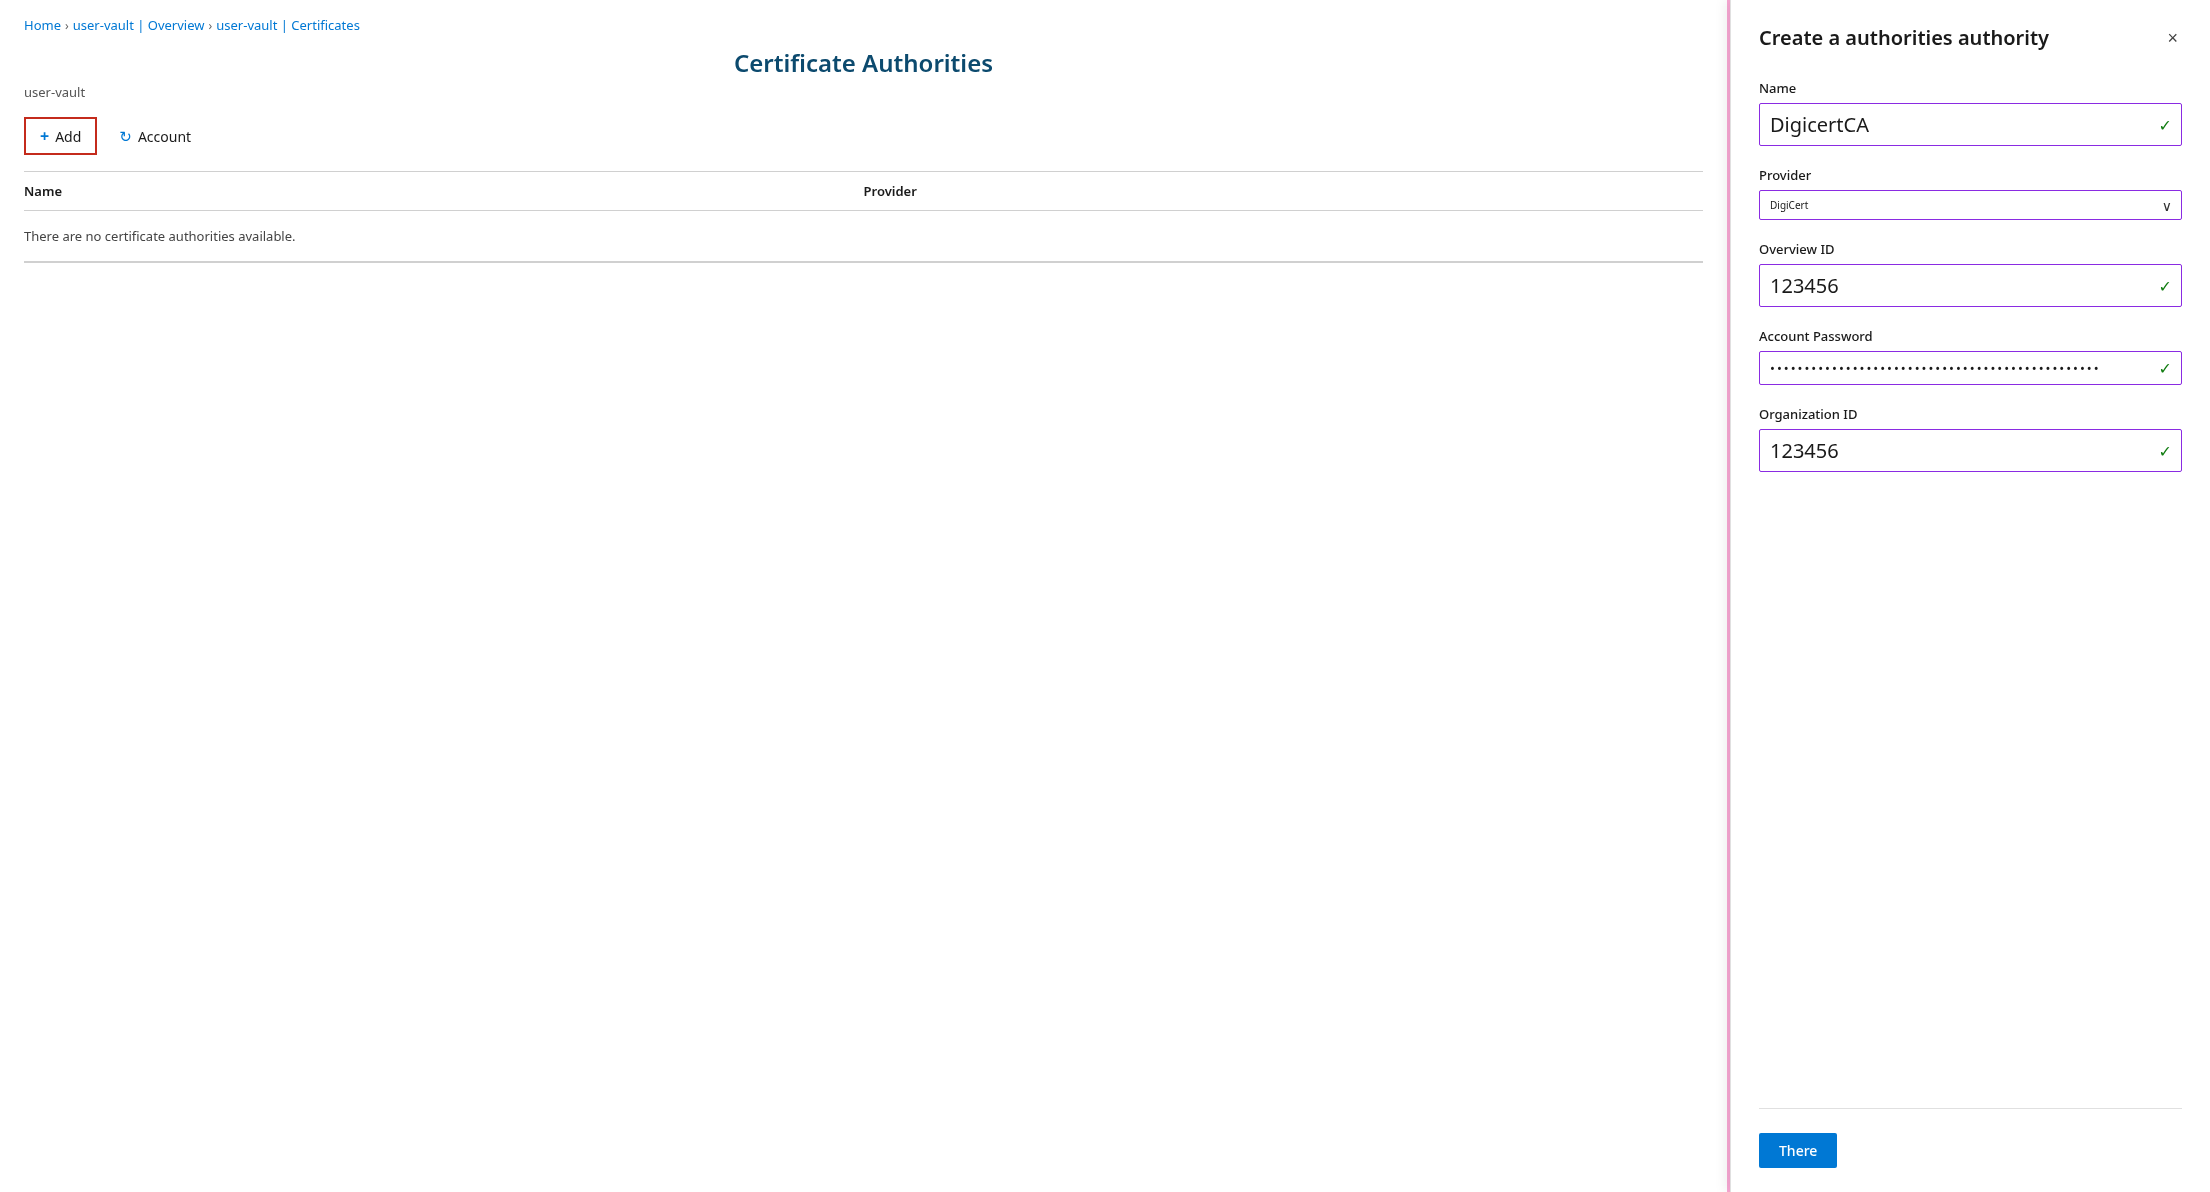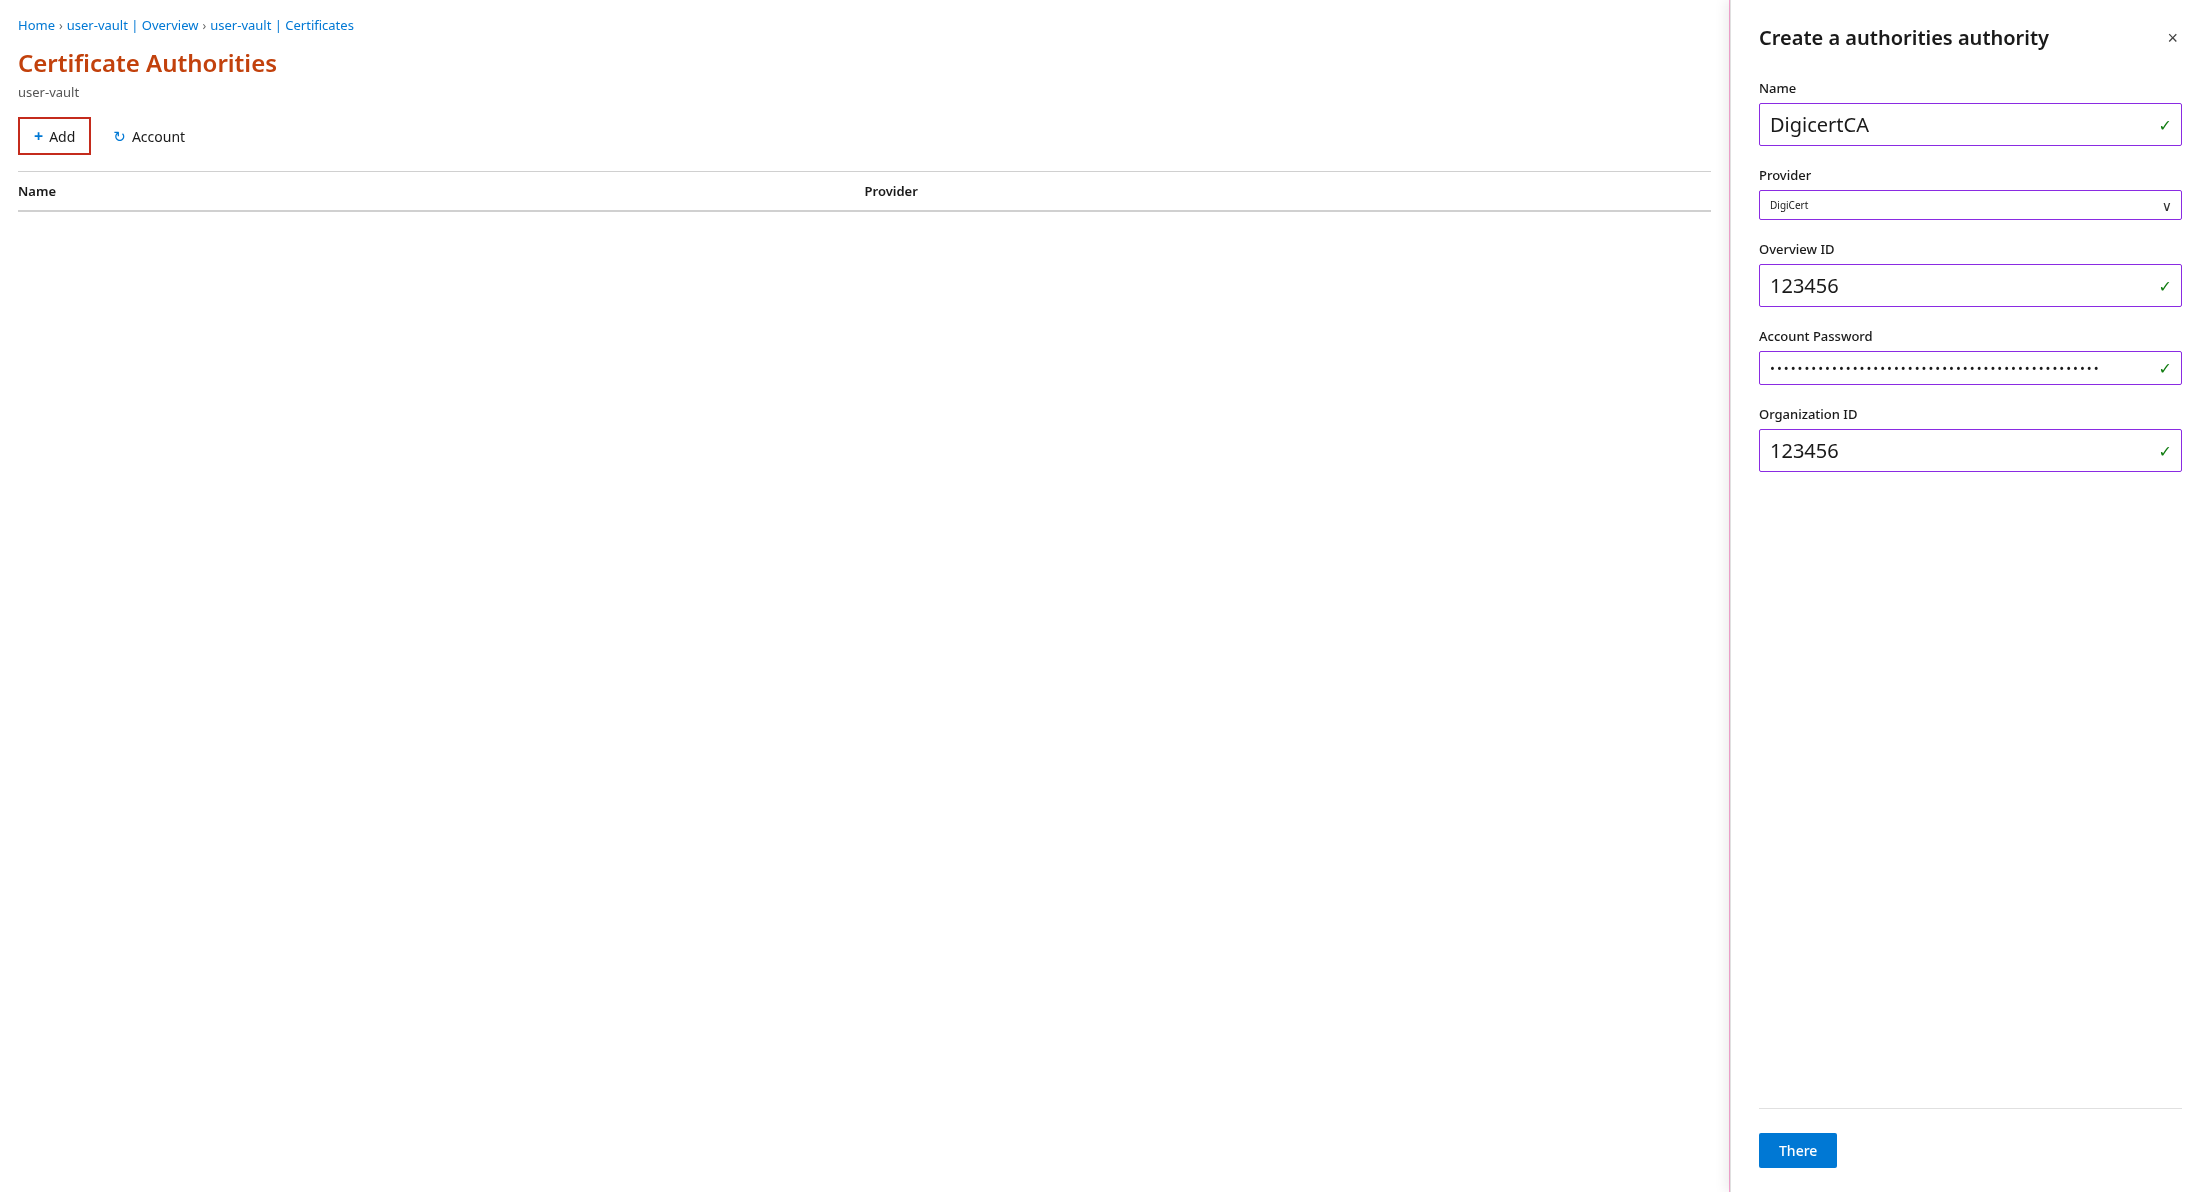--- a/index.html
+++ b/index.html
@@ -9,23 +9,23 @@
       background: #fff;
       color: #1a1a1a;
       display: flex;
       height: 100vh;
       overflow: hidden;
     }
 
     
     .main-content {
       flex: 1;
-      padding: 16px 18px;
+      padding: 16px 24px;
       overflow-y: auto;
-      border-right: 1px solid #f9a8d4;
+      border-right: 3px solid #f9a8d4;
     }
 
     .breadcrumb {
       display: flex;
       align-items: center;
       gap: 4px;
       font-size: 13px;
       color: #0078d4;
       margin-bottom: 12px;
       flex-wrap: wrap;
@@ -38,22 +38,23 @@
     }
 
     .breadcrumb-sep {
       color: #666;
       font-size: 12px;
     }
 
     .page-title {
       font-size: 24px;
       font-weight: 600;
-      color: #c2410c;
+      color: #0c4a6e;
       margin-bottom: 4px;
+      text-align: center;
     }
 
     .page-subtitle {
       font-size: 13px;
       color: #555;
       margin-bottom: 16px;
     }
 
     .toolbar {
       display: flex;
@@ -265,20 +266,21 @@
       <span class="refresh-circle">↻</span>
       <span>Account</span>
     </button>
   </div>
 
   <div class="table-container">
     <div class="table-header">
       <span>Name</span>
       <span>Provider</span>
     </div>
+    <div class="table-empty">There are no certificate authorities available.</div>
   </div>
 
 </div>
 
 <div class="side-panel">
 
   <div class="panel-header">
     <h2 class="panel-title">Create a authorities authority</h2>
     <button class="close-btn">×</button>
   </div>

